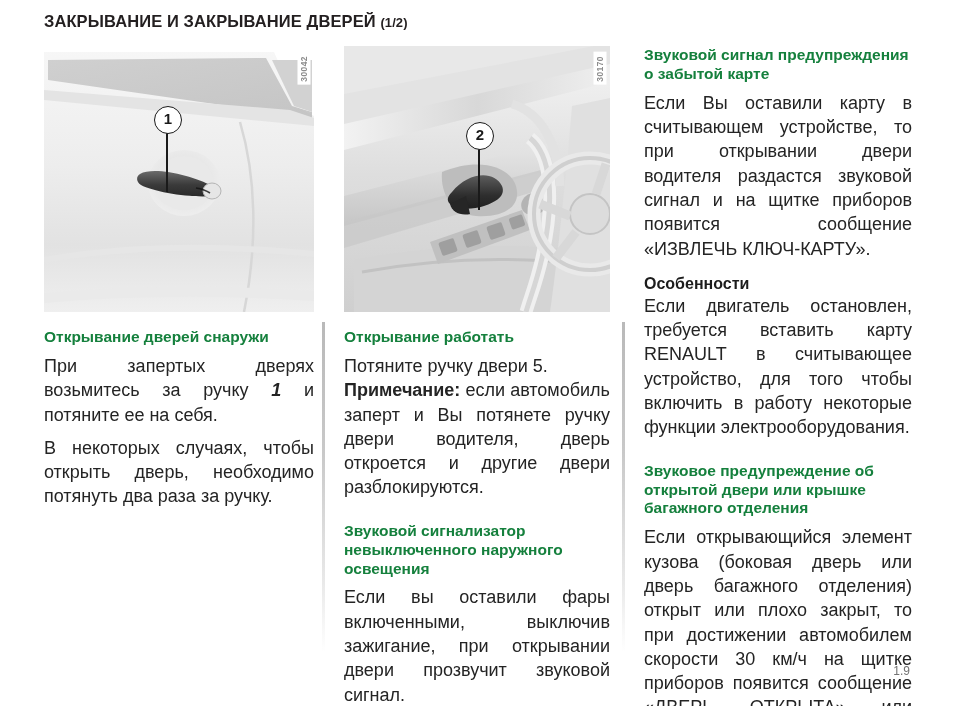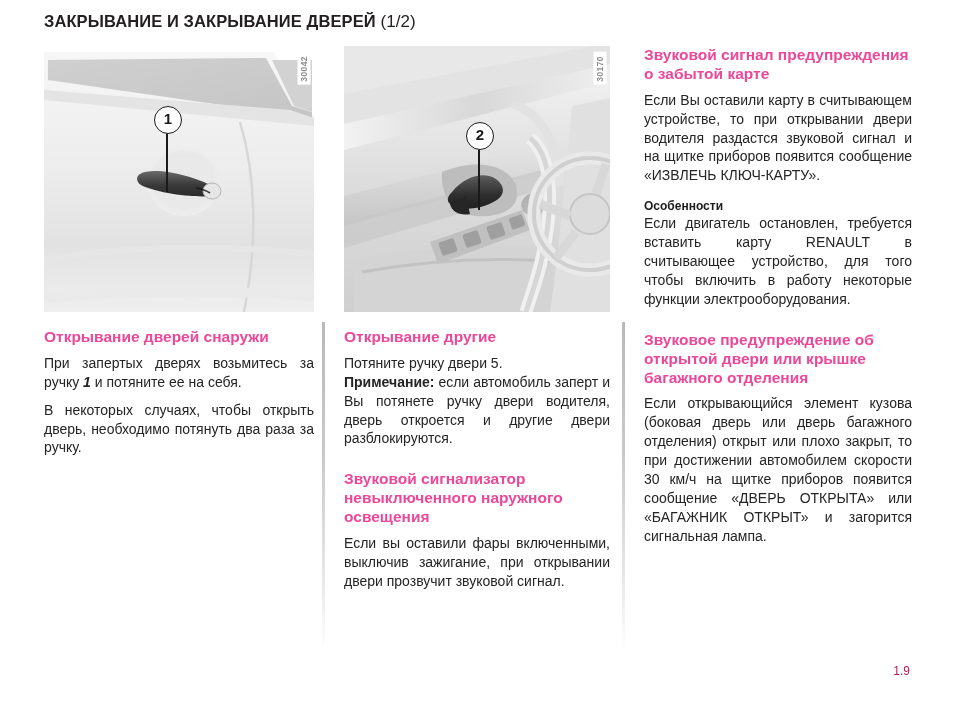--- a/index.html
+++ b/index.html
@@ -27,21 +27,21 @@
   .page-title {
     position: absolute;
     left: 44px;
     top: 12px;
     font-size: 16.5px;
     font-weight: bold;
     letter-spacing: 0.1px;
     white-space: nowrap;
   }
   .page-title .title-main { font-size: 16.5px; }
-  .page-title .title-sub { font-size: 17px; font-weight: normal; }
+  .page-title .title-sub { font-size: 13px; font-weight: bold; }
 
   
   .col {
     position: absolute;
     top: 46px;
   }
   .col-left   { left: 44px;  width: 270px; }
   .col-mid    { left: 344px; width: 266px; }
   .col-right  { left: 644px; width: 268px; }
 
@@ -102,49 +102,49 @@
     width: 2px;
     background: #1a1a1a;
   }
 
   
   h2.sec {
     margin: 16px 0 7px 0;
     font-size: 15.5px;
     font-weight: bold;
     line-height: 1.22;
-    color: #ec4899;
+    color: #15803d;
   }
   h2.sec.tight { margin-top: 22px; }
   h3.sub {
     margin: 14px 0 1px 0;
-    font-size: 12px;
+    font-size: 16px;
     font-weight: bold;
     color: #1c1c1c;
   }
   p.body {
     margin: 0 0 9px 0;
-    font-size: 14px;
+    font-size: 18px;
     line-height: 1.35;
     text-align: justify;
     color: #242424;
   }
   p.body.last { margin-bottom: 0; }
   p.body b { font-weight: bold; }
   p.body i { font-weight: bold; font-style: italic; }
 
   .figure-top { margin-top: 0; }
 
   
   .page-number {
     position: absolute;
     right: 44px;
     bottom: 28px;
     font-size: 12px;
-    color: #be185d;
+    color: #737373;
   }
 </style>
 </head>
 <body>
 
 <div class="page">
 
   <div class="page-title">
     <span class="title-main">ЗАКРЫВАНИЕ И ЗАКРЫВАНИЕ ДВЕРЕЙ</span>
     <span class="title-sub">(1/2)</span>
@@ -281,21 +281,21 @@
           <path d="M-14 18 L-34 44" stroke="#d8d8d8" stroke-width="9"></path>
           <path d="M6 -20 L16 -50" stroke="#d8d8d8" stroke-width="9"></path>
         </g>
       </svg>
 
       <div class="leader" style="left:134px; top:100px; height:64px;"></div>
       <div class="callout" style="left:122px; top:76px;">2</div>
       <div class="fig-code">30170</div>
     </div>
 
-    <h2 class="sec">Открывание другие</h2>
+    <h2 class="sec">Открывание работать</h2>
 
     <p class="body" style="text-align:left; margin-bottom:0;">Потяните ручку двери 5.</p>
 
     <p class="body last"><b>Примечание:</b><span> если автомобиль заперт и Вы потянете ручку двери водителя, дверь откроется и другие двери разблокируются.</span></p>
 
     <h2 class="sec tight">Звуковой сигнализатор невыключенного наружного освещения</h2>
 
     <p class="body last">Если вы оставили фары включенными, выключив зажигание, при открывании двери прозвучит звуковой сигнал.</p>
   </div>
 

